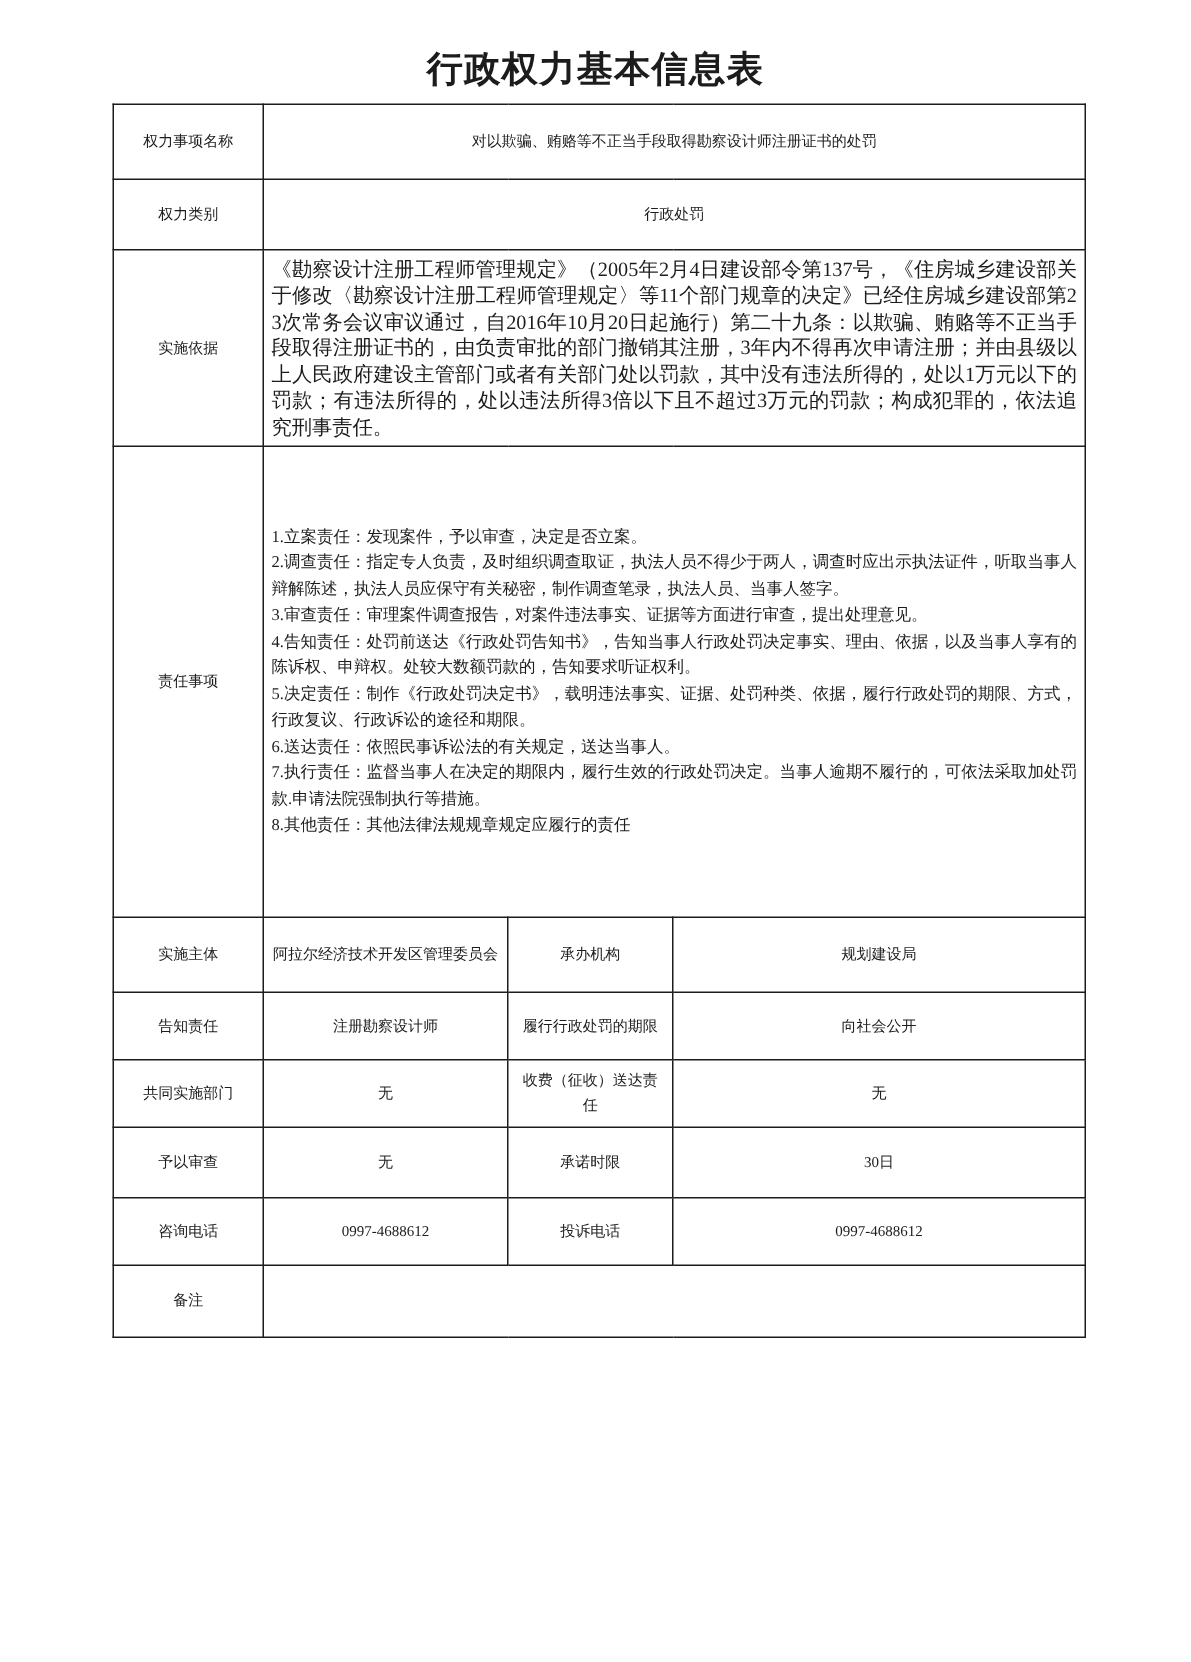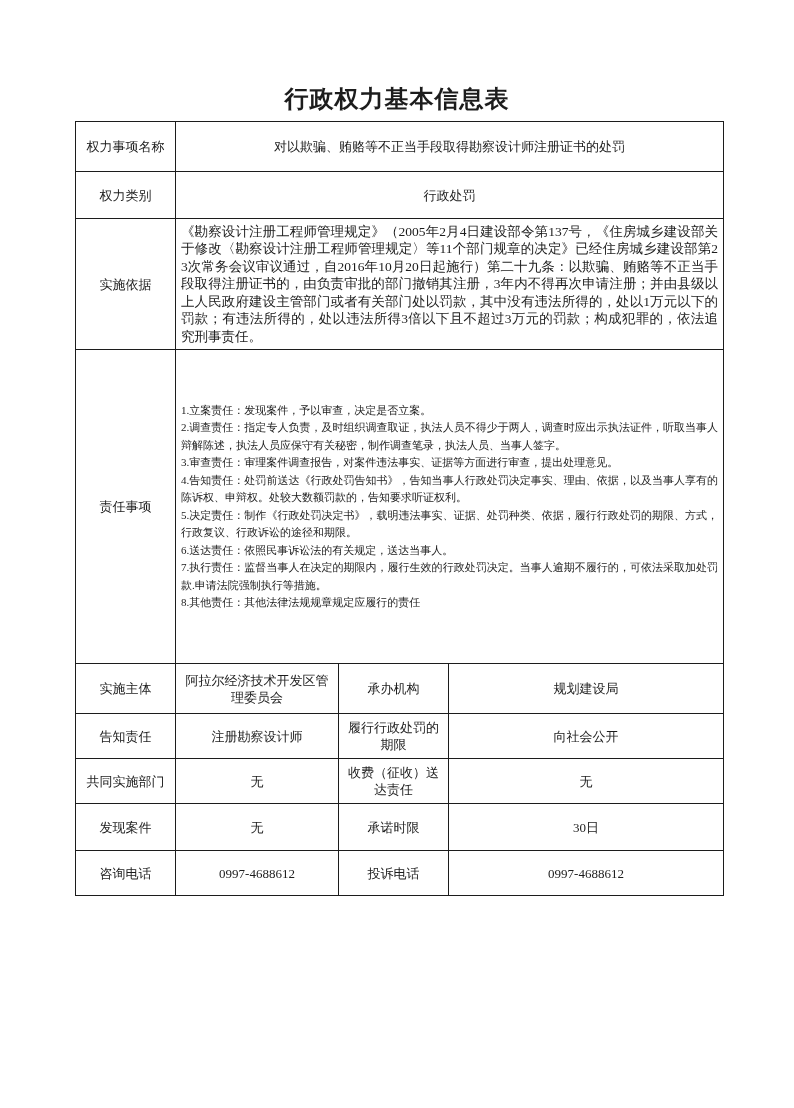--- a/index.html
+++ b/index.html
@@ -9,37 +9,37 @@
   body {
     width: 794px;
     height: 1108px;
     margin: 0 auto;
     font-family: "Liberation Serif", "DejaVu Serif", serif;
     color: #1c1c1c;
     position: relative;
     overflow: hidden;
   }
   .doc-title {
-    margin-top: 86px;
+    margin-top: 34px;
     text-align: center;
     font-size: 24px;
     font-weight: 700;
     letter-spacing: 1px;
     line-height: 27px;
   }
   table.info-table {
     border-collapse: collapse;
     table-layout: fixed;
     width: 648px;
     margin: 8px 0 0 75px;
   }
   .info-table td {
     border: 1px solid #1c1c1c;
     vertical-align: middle;
-    font-size: 13px;
+    font-size: 10px;
     padding: 2px 4px;
     word-break: break-all;
   }
   col.c1 { width: 100px; }
   col.c2 { width: 163px; }
   col.c3 { width: 110px; }
   col.c4 { width: 275px; }
 
   tr.r1  { height: 50px; }
   tr.r2  { height: 47px; }
@@ -133,29 +133,33 @@
       </tr>
 
       <tr class="r7">
         <td class="lbl">共同实施部门</td>
         <td class="val-center">无</td>
         <td class="lbl">收费（征收）送达责任</td>
         <td class="val-center">无</td>
       </tr>
 
       <tr class="r8">
-        <td class="lbl">发现案件</td>
+        <td class="lbl">予以审查</td>
         <td class="val-center">无</td>
         <td class="lbl">承诺时限</td>
         <td class="val-center">30日</td>
       </tr>
 
       <tr class="r9">
         <td class="lbl">咨询电话</td>
         <td class="val-center">0997-4688612</td>
         <td class="lbl">投诉电话</td>
         <td class="val-center">0997-4688612</td>
       </tr>
 
+      <tr class="r10">
+        <td class="lbl">备注</td>
+        <td class="val-center" colspan="3"></td>
+      </tr>
 
     </tbody>
   </table>
 </div>
 
 </body></html>

